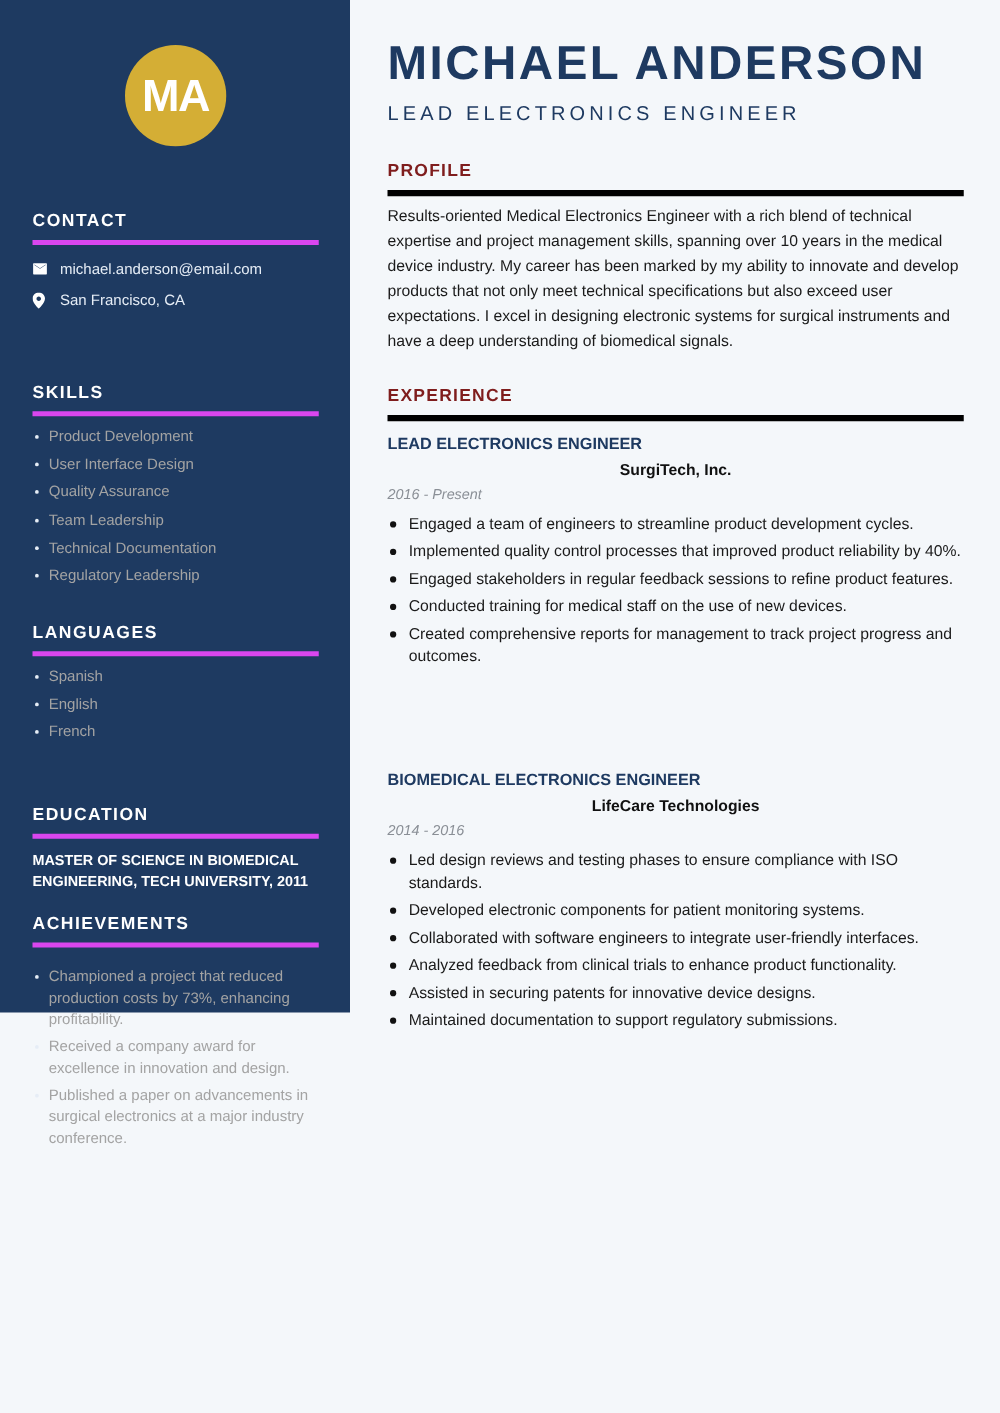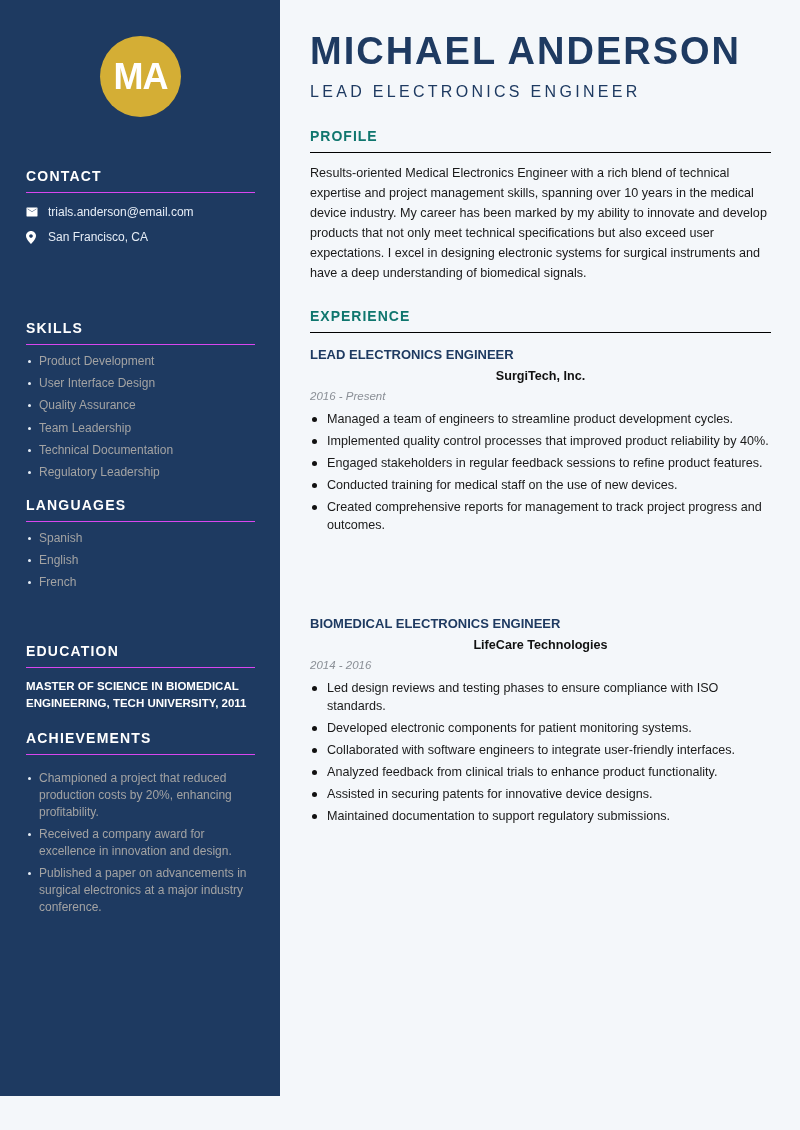--- a/index.html
+++ b/index.html
@@ -1,34 +1,34 @@
 <!DOCTYPE html>
 <html><head>
 <meta charset="utf-8">
 <style>
   * { box-sizing: border-box; margin: 0; padding: 0; }
   html, body { width: 800px; height: 1130px; overflow: hidden; }
   body { font-family: "Liberation Sans", "DejaVu Sans", sans-serif; background: #f4f7fa; position: relative; }
-  .sidebar { position: absolute; left: 0; top: 0; width: 280px; height: 1096px; background: #1e3a61; color: #fff; padding: 0 26px; }
+  .sidebar { position: absolute; left: 0; top: 0; width: 280px; height: 810px; background: #1e3a61; color: #fff; padding: 0 26px; }
   .avatar { position: absolute; left: 100px; top: 36px; width: 81px; height: 81px; border-radius: 50%; background: #d4ae35; display: flex; align-items: center; justify-content: center; }
   .avatar span { color: #fff; font-weight: 700; font-size: 36px; letter-spacing: -1px; }
   .sb-section { position: absolute; left: 26px; width: 229px; }
-  .sb-head { font-size: 14px; font-weight: 700; letter-spacing: 1.2px; color: #fff; padding-bottom: 8px; border-bottom: 1px solid #d946ef; }
+  .sb-head { font-size: 14px; font-weight: 700; letter-spacing: 1.2px; color: #fff; padding-bottom: 8px; border-bottom: 4px solid #d946ef; }
   .contact-row { display: flex; align-items: center; font-size: 12px; color: #e6edf6; height: 25.5px; }
   .contact-row .ic { width: 22px; display: flex; align-items: center; }
   .sb-list { list-style: none; margin-top: 8px; }
   .sb-list li { font-size: 12px; color: #a3a3a3; position: relative; padding-left: 13px; line-height: 17px; margin-bottom: 5.2px; }
   .sb-list li::before { content: ""; position: absolute; left: 2px; top: 7px; width: 3px; height: 3px; background: #e6edf6; border-radius: 50%; }
   .edu-text { font-size: 11.5px; font-weight: 700; color: #fff; line-height: 17px; margin-top: 10px; }
   .ach-list li { line-height: 17px; margin-bottom: 5px; }
 
   .main { position: absolute; left: 310px; top: 0; width: 461px; }
   .name { position: absolute; top: 30px; font-size: 38px; font-weight: 700; letter-spacing: 2px; color: #1e3a61; white-space: nowrap; }
   .title { position: absolute; top: 83px; font-size: 16px; letter-spacing: 3.3px; color: #1e3a61; white-space: nowrap; }
-  .m-head { position: absolute; width: 461px; font-size: 14px; font-weight: 700; letter-spacing: 1px; color: #0f766e; padding-bottom: 8px; border-bottom: 1px solid #000000; }
+  .m-head { position: absolute; width: 461px; font-size: 14px; font-weight: 700; letter-spacing: 1px; color: #7f1d1d; padding-bottom: 8px; border-bottom: 5px solid #000000; }
   .profile { position: absolute; top: 163px; width: 461px; font-size: 12.6px; line-height: 20px; color: #1a1a1a; }
   .job { position: absolute; width: 461px; }
   .job-title { font-size: 13px; font-weight: 700; color: #1e3a61; }
   .company { font-size: 12.6px; font-weight: 700; color: #111; margin-top: 7px; text-align: center; }
   .dates { font-size: 11.5px; font-style: italic; color: #8a8f96; margin-top: 7px; }
   .bullets { list-style: none; margin-top: 8px; }
   .bullets li { font-size: 12.6px; line-height: 18px; color: #1a1a1a; position: relative; padding-left: 17px; margin-bottom: 4px; }
   .bullets li::before { content: ""; position: absolute; left: 2px; top: 7px; width: 5px; height: 5px; border-radius: 50%; background: #111; }
 </style>
 </head>
@@ -41,34 +41,34 @@
 
   <section class="sb-section" style="top:168px;">
     <div class="sb-head">CONTACT</div>
     <div style="margin-top:6px;">
       <div class="contact-row">
         <span class="ic">
           <svg width="12" height="10" viewBox="0 0 24 20">
               <path fill="#fff" d="M2 1h20c.6 0 1 .4 1 1v16c0 .6-.4 1-1 1H2c-.6 0-1-.4-1-1V2c0-.6.4-1 1-1zm10 9l9-6V3l-9 6-9-6v1l9 6z"></path>
             </svg>
         </span>
-        <span>trials.anderson@email.com</span>
+        <span>michael.anderson@email.com</span>
       </div>
       <div class="contact-row">
         <span class="ic">
           <svg width="10" height="13" viewBox="0 0 20 26">
               <path fill="#fff" d="M10 0C4.5 0 0 4.3 0 9.7 0 17 10 26 10 26s10-9 10-16.3C20 4.3 15.5 0 10 0zm0 13.5c-2 0-3.6-1.6-3.6-3.6S8 6.3 10 6.3s3.6 1.6 3.6 3.6-1.6 3.6-3.6 3.6z"></path>
             </svg>
         </span>
         <span>San Francisco, CA</span>
       </div>
     </div>
   </section>
 
-  <section class="sb-section" style="top:305px;margin-top:15px;">
+  <section class="sb-section" style="top:305px;">
     <div class="sb-head">SKILLS</div>
     <ul class="sb-list">
       <li>Product Development</li>
       <li>User Interface Design</li>
       <li>Quality Assurance</li>
       <li>Team Leadership</li>
       <li>Technical Documentation</li>
       <li>Regulatory Leadership</li>
     </ul>
   </section>
@@ -83,42 +83,42 @@
   </section>
 
   <section class="sb-section" style="top:643px;">
     <div class="sb-head">EDUCATION</div>
     <div class="edu-text">MASTER OF SCIENCE IN BIOMEDICAL ENGINEERING, TECH UNIVERSITY, 2011</div>
   </section>
 
   <section class="sb-section" style="top:730px;">
     <div class="sb-head">ACHIEVEMENTS</div>
     <ul class="sb-list ach-list" style="margin-top:15px;">
-      <li>Championed a project that reduced production costs by 20%, enhancing profitability.</li>
+      <li>Championed a project that reduced production costs by 73%, enhancing profitability.</li>
       <li>Received a company award for excellence in innovation and design.</li>
       <li>Published a paper on advancements in surgical electronics at a major industry conference.</li>
     </ul>
   </section>
 </aside>
 
 <main class="main">
   <h1 class="name">MICHAEL ANDERSON</h1>
   <div class="title">LEAD ELECTRONICS ENGINEER</div>
 
   <div class="m-head" style="top:128px;">PROFILE</div>
   <p class="profile">Results-oriented Medical Electronics Engineer with a rich blend of technical expertise and project management skills, spanning over 10 years in the medical device industry. My career has been marked by my ability to innovate and develop products that not only meet technical specifications but also exceed user expectations. I excel in designing electronic systems for surgical instruments and have a deep understanding of biomedical signals.</p>
 
   <div class="m-head" style="top:308px;">EXPERIENCE</div>
 
   <div class="job" style="top:347px;">
     <div class="job-title">LEAD ELECTRONICS ENGINEER</div>
     <div class="company">SurgiTech, Inc.</div>
     <div class="dates">2016 - Present</div>
     <ul class="bullets">
-      <li>Managed a team of engineers to streamline product development cycles.</li>
+      <li>Engaged a team of engineers to streamline product development cycles.</li>
       <li>Implemented quality control processes that improved product reliability by 40%.</li>
       <li>Engaged stakeholders in regular feedback sessions to refine product features.</li>
       <li>Conducted training for medical staff on the use of new devices.</li>
       <li>Created comprehensive reports for management to track project progress and outcomes.</li>
     </ul>
   </div>
 
   <div class="job" style="top:616px;">
     <div class="job-title">BIOMEDICAL ELECTRONICS ENGINEER</div>
     <div class="company">LifeCare Technologies</div>

